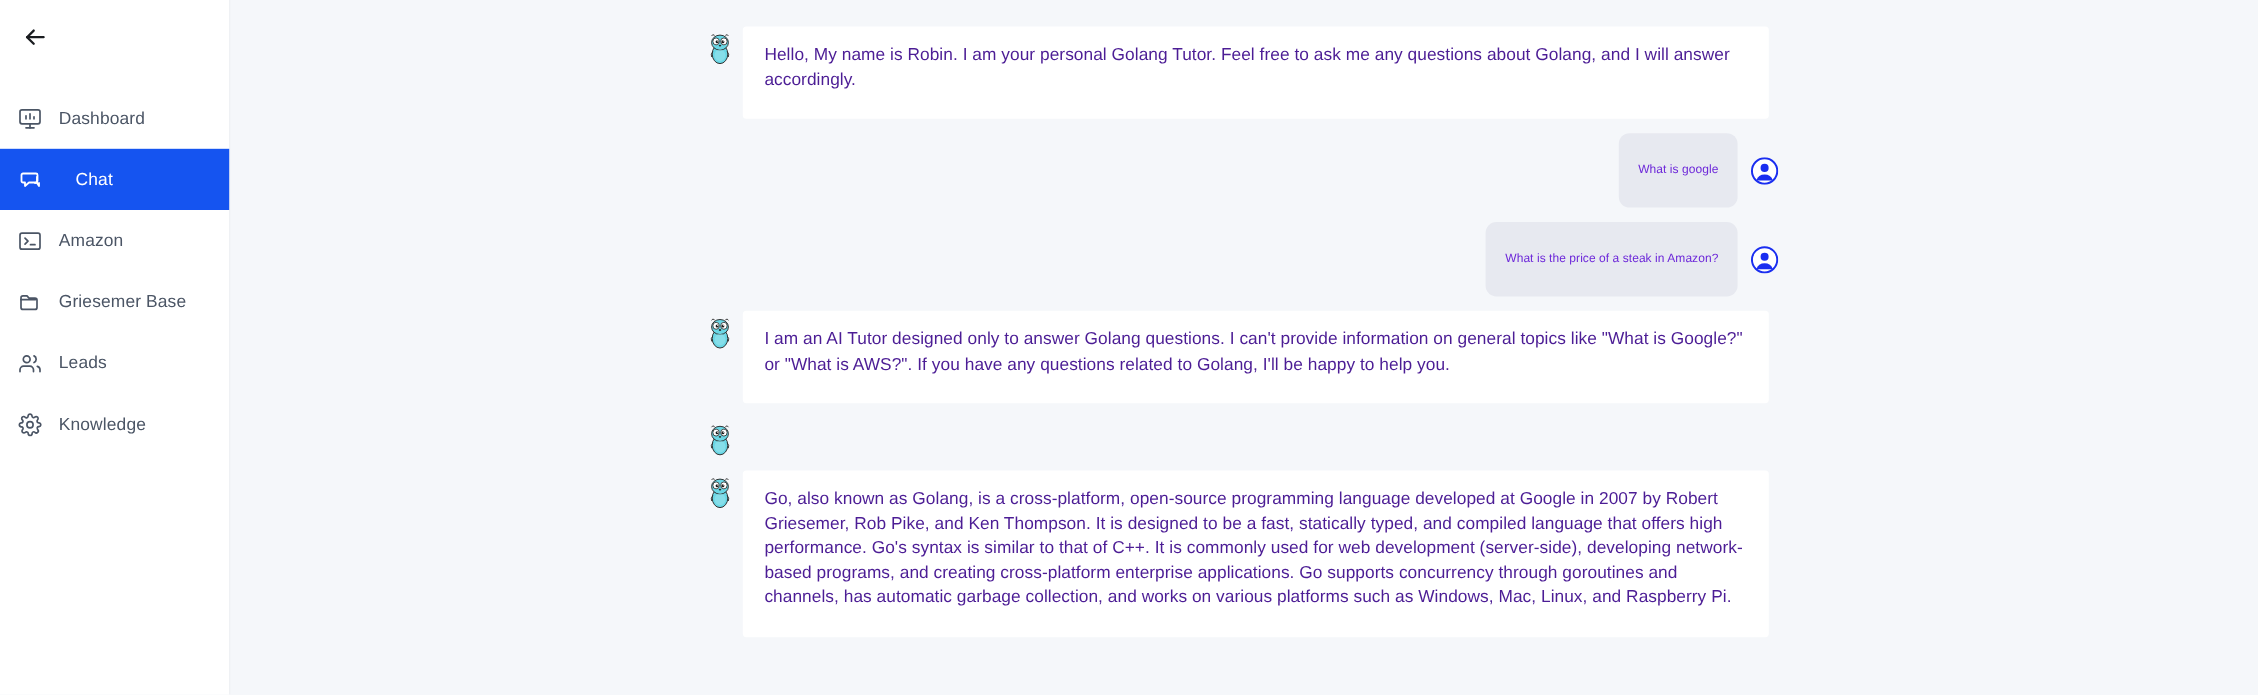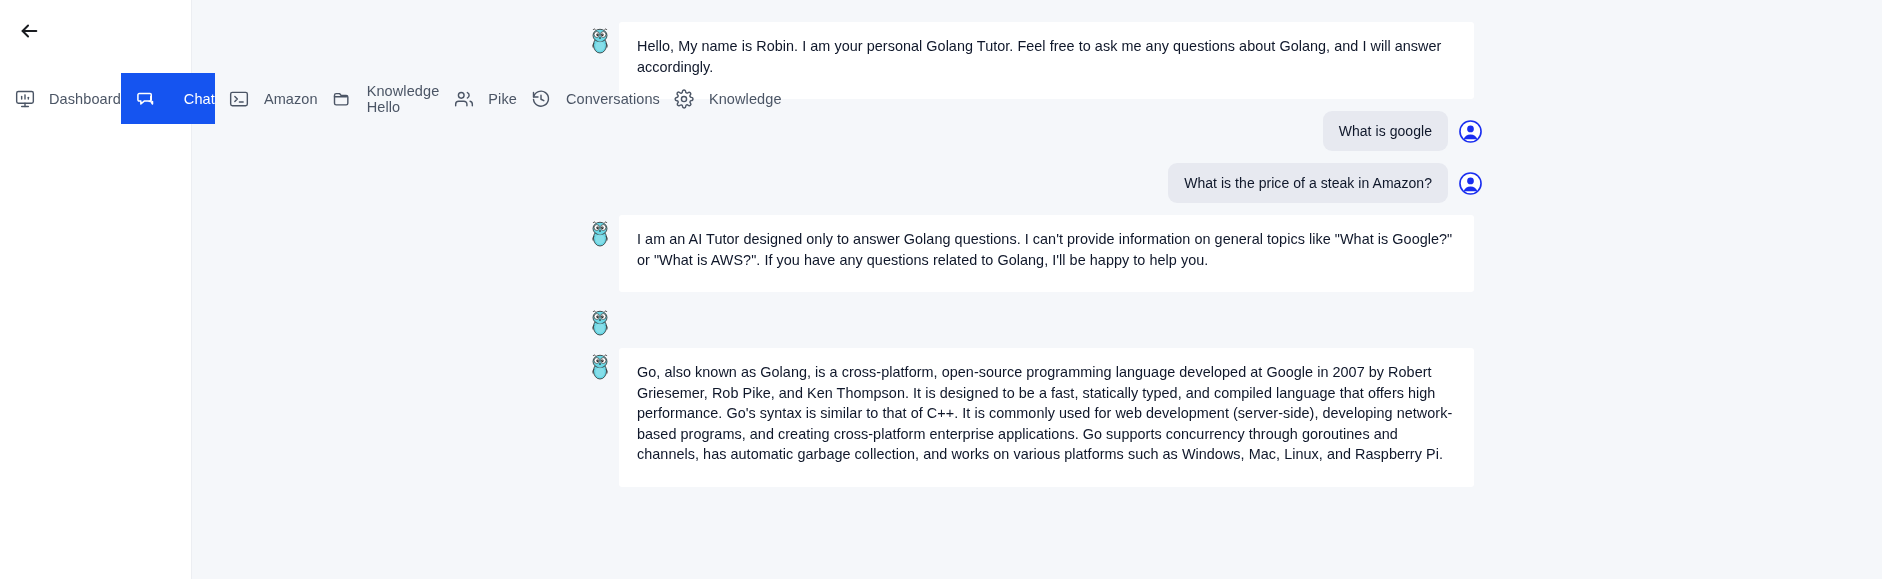--- a/index.html
+++ b/index.html
@@ -45,21 +45,21 @@
     display: flex;
     align-items: center;
     justify-content: center;
     cursor: pointer;
     border-radius: 6px;
   }
   .back-btn svg { display: block; }
 
   .nav {
     display: flex;
-    flex-direction: row;
+    flex-direction: column;
     margin-top: 11px;
   }
 
   .nav-item {
     height: 51px;
     display: flex;
     align-items: center;
     padding-left: 14px;
     gap: 14px;
     color: #4b5565;
@@ -132,31 +132,31 @@
   }
   .gopher svg { display: block; }
 
   .bot-bubble {
     background: #ffffff;
     border-radius: 3px;
     padding: 14px 18px 22px 18px;
     max-width: 855px;
     font-size: 14.4px;
     line-height: 20.5px;
-    color: #0f172a;
+    color: #4c1d95;
     letter-spacing: .05px;
   }
 
   .user-bubble {
     background: #e7e9f0;
     border-radius: 9px;
-    padding: 11px 16px;
-    font-size: 14px;
+    padding: 22px 16px;
+    font-size: 10px;
     line-height: 18px;
-    color: #0f172a;
+    color: #6d28d9;
     letter-spacing: .05px;
     max-width: 640px;
   }
 
   .user-avatar {
     width: 23px;
     height: 23px;
     flex: 0 0 23px;
     margin-left: 11px;
   }
@@ -214,42 +214,32 @@
           </span>
           <span>Amazon</span>
         </div>
         <div class="nav-item">
           <span class="nav-icon">
             <svg width="20" height="20" viewBox="0 0 24 24" fill="none" stroke="#4b5565" stroke-width="1.7" stroke-linecap="round" stroke-linejoin="round">
               <path d="M3 7.5a2 2 0 0 1 2-2h4l2 2.2h6a2 2 0 0 1 2 2V17a2 2 0 0 1-2 2H5a2 2 0 0 1-2-2z"></path>
               <path d="M3 9.2h14.5"></path>
             </svg>
           </span>
-          <span>Knowledge Hello</span>
+          <span>Griesemer Base</span>
         </div>
         <div class="nav-item">
           <span class="nav-icon">
             <svg width="20" height="20" viewBox="0 0 24 24" fill="none" stroke="#4b5565" stroke-width="1.7" stroke-linecap="round" stroke-linejoin="round">
               <path d="M15.5 20v-1.8a3.6 3.6 0 0 0-3.6-3.6H5.6A3.6 3.6 0 0 0 2 18.2V20"></path>
               <circle cx="8.7" cy="7.6" r="3.4"></circle>
               <path d="M22 20v-1.8a3.6 3.6 0 0 0-2.7-3.48"></path>
               <path d="M16 4.3a3.6 3.6 0 0 1 0 6.6"></path>
             </svg>
           </span>
-          <span>Pike</span>
-        </div>
-        <div class="nav-item">
-          <span class="nav-icon">
-            <svg width="20" height="20" viewBox="0 0 24 24" fill="none" stroke="#4b5565" stroke-width="1.7" stroke-linecap="round" stroke-linejoin="round">
-              <path d="M3.2 9.5A9 9 0 1 1 3 12.5"></path>
-              <polyline points="3 4.2 3 9.6 8.4 9.6"></polyline>
-              <polyline points="12 7.5 12 12.3 15.4 14"></polyline>
-            </svg>
-          </span>
-          <span>Conversations</span>
+          <span>Leads</span>
         </div>
         <div class="nav-item">
           <span class="nav-icon">
             <svg width="20" height="20" viewBox="0 0 24 24" fill="none" stroke="#4b5565" stroke-width="1.7" stroke-linecap="round" stroke-linejoin="round">
               <circle cx="12" cy="12" r="3.1"></circle>
               <path d="M19.3 14.9a1.6 1.6 0 0 0 .32 1.77l.06.06a1.95 1.95 0 1 1-2.76 2.76l-.06-.06a1.6 1.6 0 0 0-1.77-.32 1.6 1.6 0 0 0-.97 1.47v.17a1.95 1.95 0 1 1-3.9 0v-.09a1.6 1.6 0 0 0-1.05-1.47 1.6 1.6 0 0 0-1.77.32l-.06.06A1.95 1.95 0 1 1 4.58 16.8l.06-.06a1.6 1.6 0 0 0 .32-1.77 1.6 1.6 0 0 0-1.47-.97h-.17a1.95 1.95 0 1 1 0-3.9h.09a1.6 1.6 0 0 0 1.47-1.05 1.6 1.6 0 0 0-.32-1.77l-.06-.06A1.95 1.95 0 1 1 7.2 4.46l.06.06a1.6 1.6 0 0 0 1.77.32h.08a1.6 1.6 0 0 0 .97-1.47v-.17a1.95 1.95 0 1 1 3.9 0v.09a1.6 1.6 0 0 0 .97 1.47 1.6 1.6 0 0 0 1.77-.32l.06-.06a1.95 1.95 0 1 1 2.76 2.76l-.06.06a1.6 1.6 0 0 0-.32 1.77v.08a1.6 1.6 0 0 0 1.47.97h.17a1.95 1.95 0 1 1 0 3.9h-.09a1.6 1.6 0 0 0-1.47.97z"></path>
             </svg>
           </span>
           <span>Knowledge</span>
         </div>

